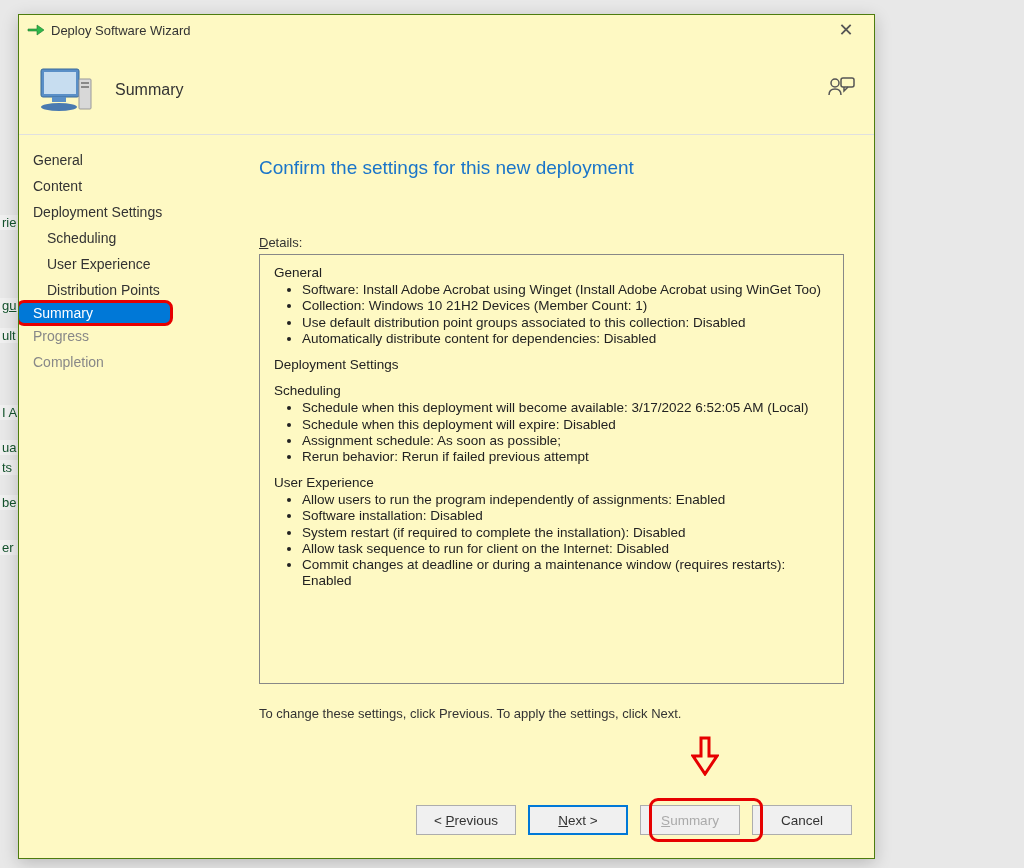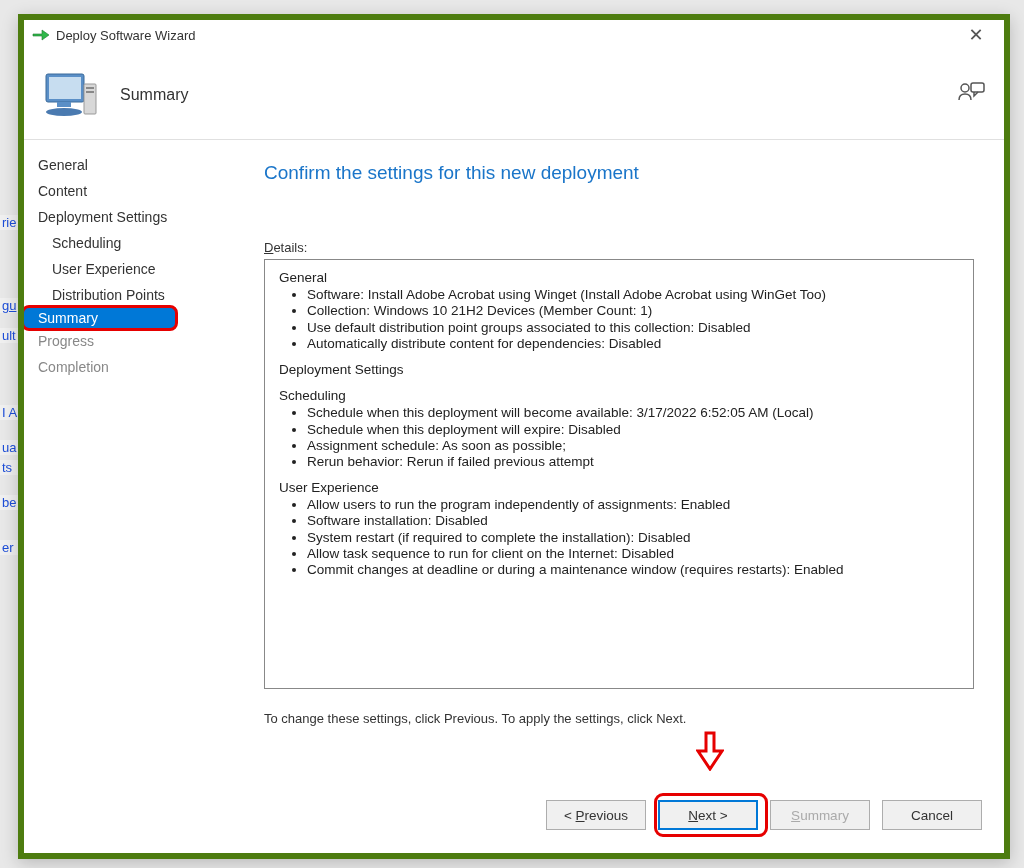--- a/index.html
+++ b/index.html
@@ -12,31 +12,31 @@
       background: #e8e8e8;
       width: 1024px;
       height: 868px;
       position: relative;
       overflow: hidden;
     }
     .background-strip {
       position: absolute;
       background: #f0f0f0;
       font-size: 13px;
-      color: #1d4ed8;
+      color: #14532d;
       padding-left: 2px;
     }
     .dialog {
       position: absolute;
       left: 18px;
       top: 14px;
-      width: 992px;
+      width: 857px;
       height: 845px;
-      background: #ffffff;
-      border: 6px solid #4d7c0f;
+      background: #fef9c3;
+      border: 1px solid #4d7c0f;
       box-shadow: 0 4px 16px rgba(0,0,0,0.2);
       display: flex;
       flex-direction: column;
     }
     .titlebar {
       height: 30px;
       display: flex;
       align-items: center;
       padding: 0 8px;
       border-bottom: 0px solid #ddd;

